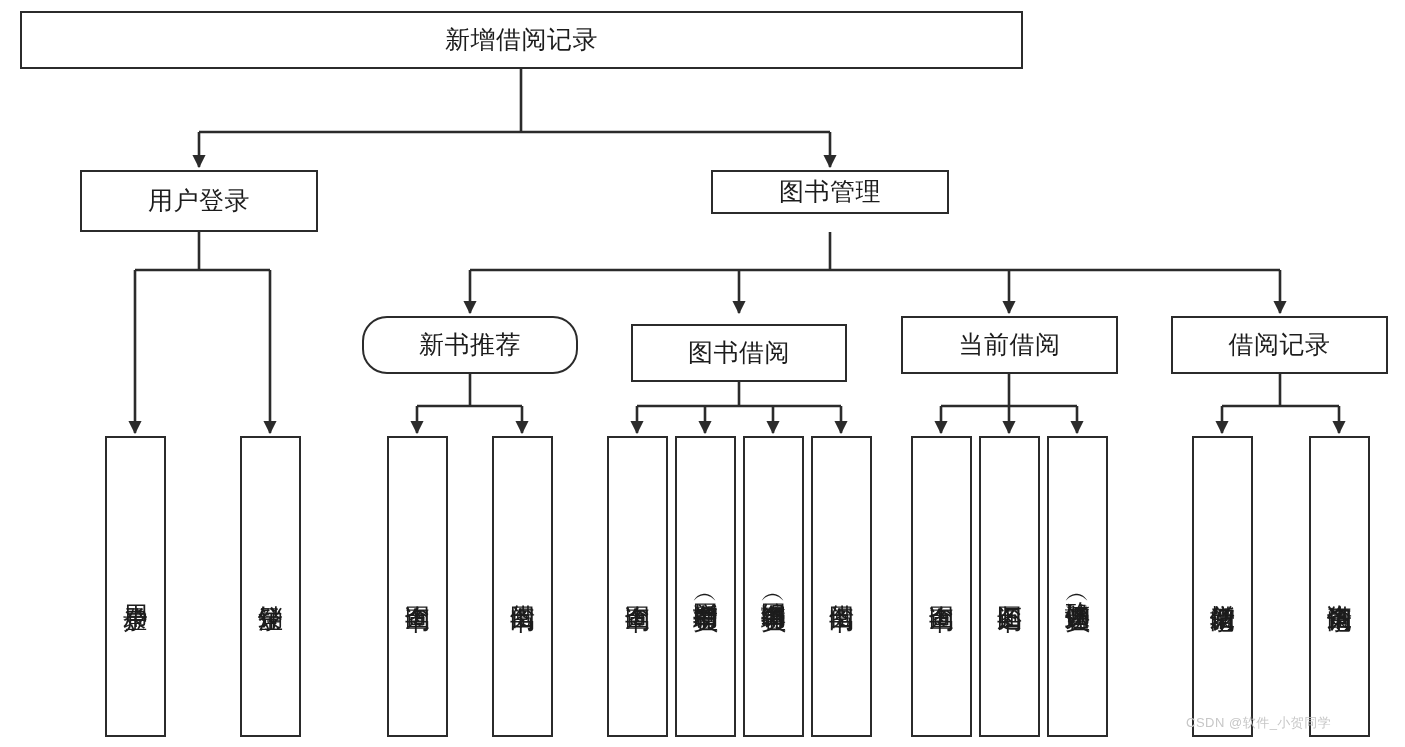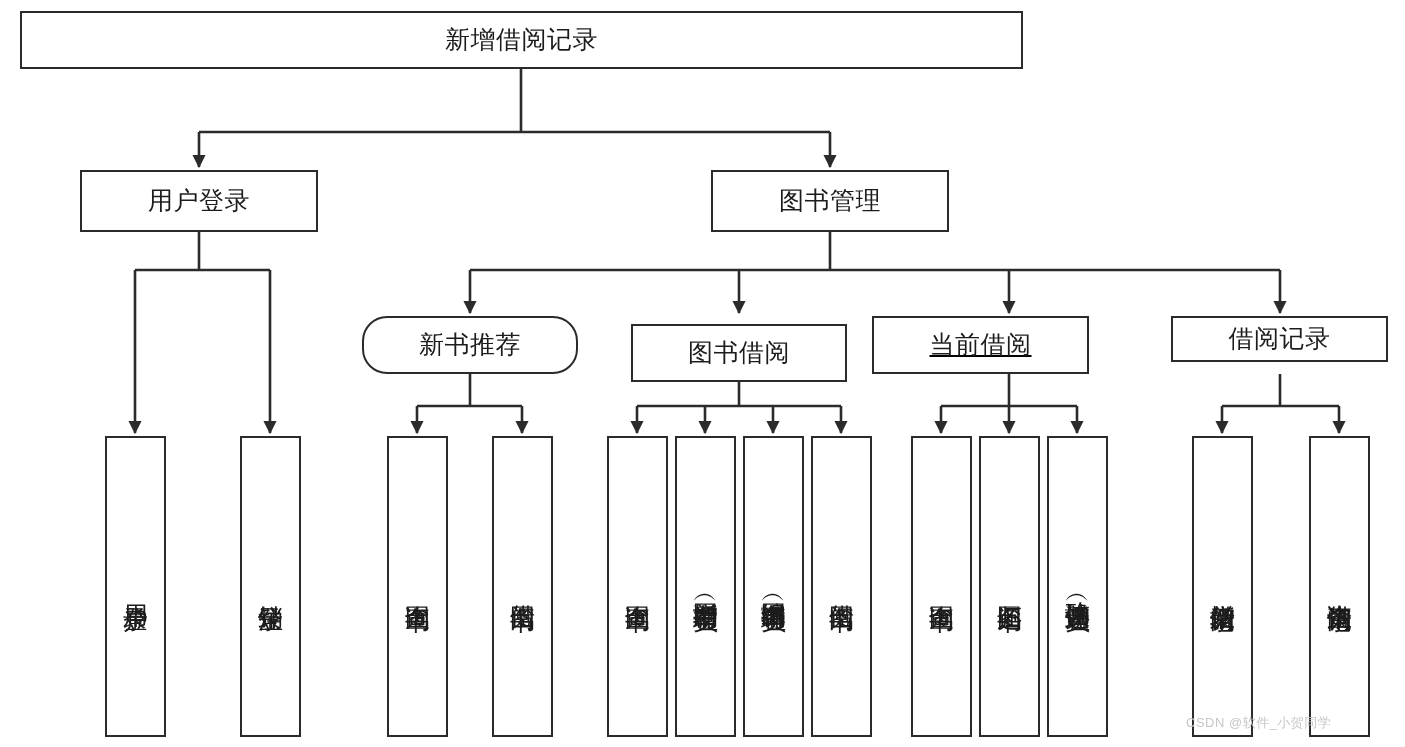--- a/index.html
+++ b/index.html
@@ -124,34 +124,34 @@
     </g>
   </svg>
 
   <div class="node" style="left:20px; top:11px; width:1003px; height:58px;">
     <span class="label-h">新增借阅记录</span>
   </div>
 
   <div class="node" style="left:80px; top:170px; width:238px; height:62px;">
     <span class="label-h">用户登录</span>
   </div>
-  <div class="node" style="left:711px; top:170px; width:238px; height:62px;">
+  <div class="node" style="left:711px; top:170px; width:238px; height:44px;">
     <span class="label-h">图书管理</span>
   </div>
 
   <div class="node" style="left:362px; top:316px; width:216px; height:58px;border-radius:25px;">
     <span class="label-h">新书推荐</span>
   </div>
   <div class="node" style="left:631px; top:324px; width:216px; height:58px;">
     <span class="label-h">图书借阅</span>
   </div>
-  <div class="node" style="left:872px; top:316px; width:217px; height:58px;text-decoration:underline;">
+  <div class="node" style="left:901px; top:316px; width:217px; height:58px;">
     <span class="label-h">当前借阅</span>
   </div>
-  <div class="node" style="left:1171px; top:316px; width:217px; height:46px;">
+  <div class="node" style="left:1171px; top:316px; width:217px; height:58px;">
     <span class="label-h">借阅记录</span>
   </div>
 
   <div class="node vertical" style="left:105px; top:436px; width:61px; height:301px;">
     <span class="label-v">用户登录</span>
   </div>
   <div class="node vertical" style="left:240px; top:436px; width:61px; height:301px;">
     <span class="label-v">注销登录</span>
   </div>
 

